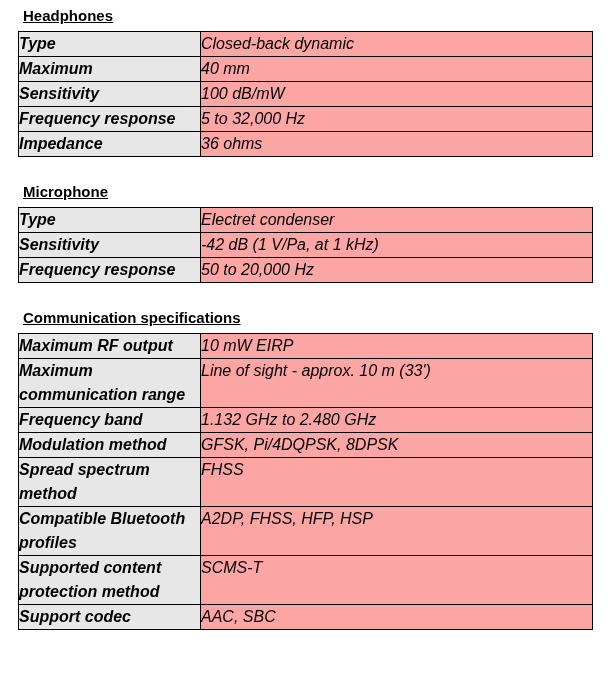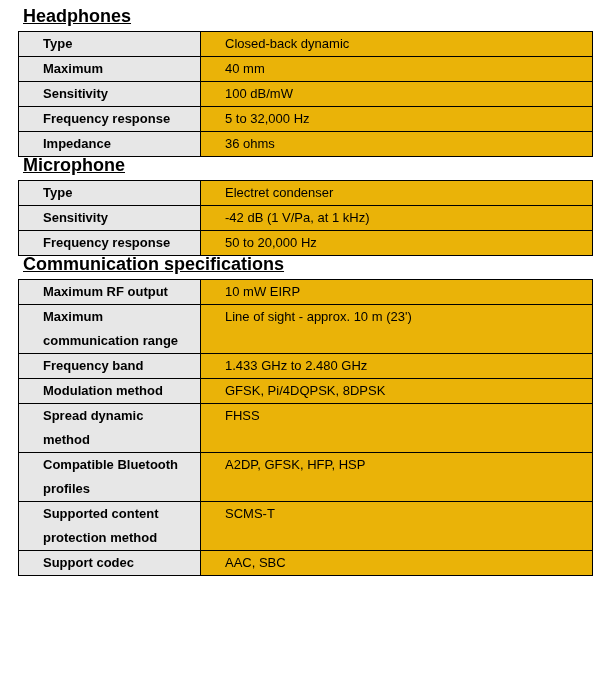--- a/index.html
+++ b/index.html
@@ -17,51 +17,52 @@
     width: 613px;
     height: 695px;
     overflow: hidden;
     font-family: "Liberation Sans", sans-serif;
     color: var(--text-color);
   }
   .page {
     padding: 8px 20px 0 18px;
   }
   .spec-section { margin: 0; }
-  .spec-section + .spec-section { }
+  .spec-section + .spec-section { margin-top: 27px; }
   .section-title {
-    font-size: 18px;
+    font-size: 15px;
     font-weight: bold;
     text-decoration: underline;
     color: #000000;
     margin: 0 0 7px 0;
     padding-left: 5px;
     line-height: 16px;
   }
   table.spec-table {
     border-collapse: collapse;
     width: 575px;
     table-layout: fixed;
   }
   table.spec-table td {
     border: 1px solid var(--border-color);
-    font-size: 13px;
+    font-size: 16px;
     line-height: 24px;
     vertical-align: top;
-    padding: 0 12px 0 24px;
+    padding: 0 12px 0 0;
     color: #000000;
     word-wrap: break-word;
+    font-style: italic;
   }
   td.label-cell {
     width: 182px;
     background: var(--label-bg);
     font-weight: bold;
   }
   td.value-cell {
-    background: #eab308;
+    background: #fca5a5;
   }
 </style>
 </head>
 <body>
 
 <div class="page">
   <div id="sections-root">
   <section class="spec-section">
     <h2 class="section-title">Headphones</h2>
     <table class="spec-table">
@@ -122,41 +123,41 @@
     <table class="spec-table">
       <tbody>
 
   <tr>
     <td class="label-cell">Maximum RF output</td>
     <td class="value-cell">10 mW EIRP</td>
   </tr>
 
   <tr>
     <td class="label-cell">Maximum communication range</td>
-    <td class="value-cell">Line of sight - approx. 10 m (23')</td>
+    <td class="value-cell">Line of sight - approx. 10 m (33')</td>
   </tr>
 
   <tr>
     <td class="label-cell">Frequency band</td>
-    <td class="value-cell">1.433 GHz to 2.480 GHz</td>
+    <td class="value-cell">1.132 GHz to 2.480 GHz</td>
   </tr>
 
   <tr>
     <td class="label-cell">Modulation method</td>
     <td class="value-cell">GFSK, Pi/4DQPSK, 8DPSK</td>
   </tr>
 
   <tr>
-    <td class="label-cell">Spread dynamic method</td>
+    <td class="label-cell">Spread spectrum method</td>
     <td class="value-cell">FHSS</td>
   </tr>
 
   <tr>
     <td class="label-cell">Compatible Bluetooth profiles</td>
-    <td class="value-cell">A2DP, GFSK, HFP, HSP</td>
+    <td class="value-cell">A2DP, FHSS, HFP, HSP</td>
   </tr>
 
   <tr>
     <td class="label-cell">Supported content protection method</td>
     <td class="value-cell">SCMS-T</td>
   </tr>
 
   <tr>
     <td class="label-cell">Support codec</td>
     <td class="value-cell">AAC, SBC</td>

